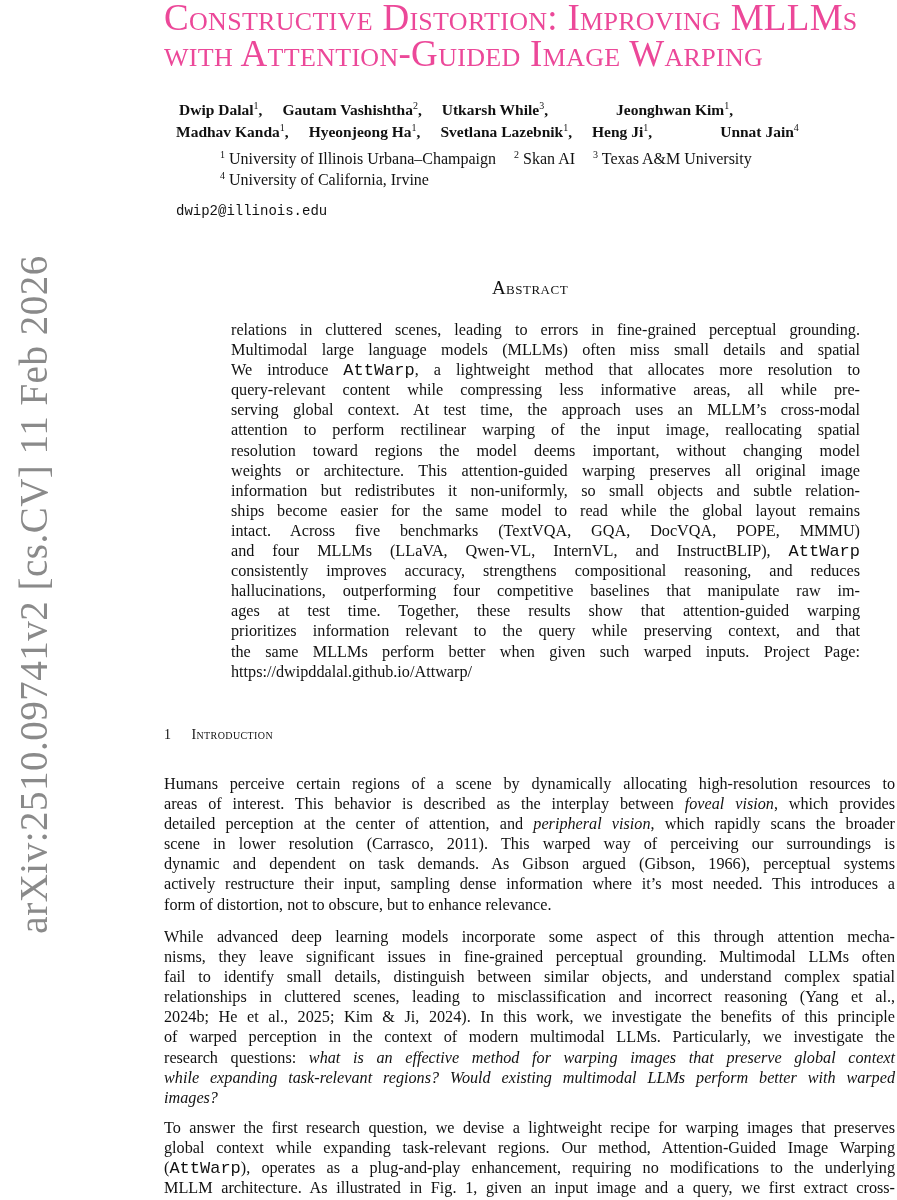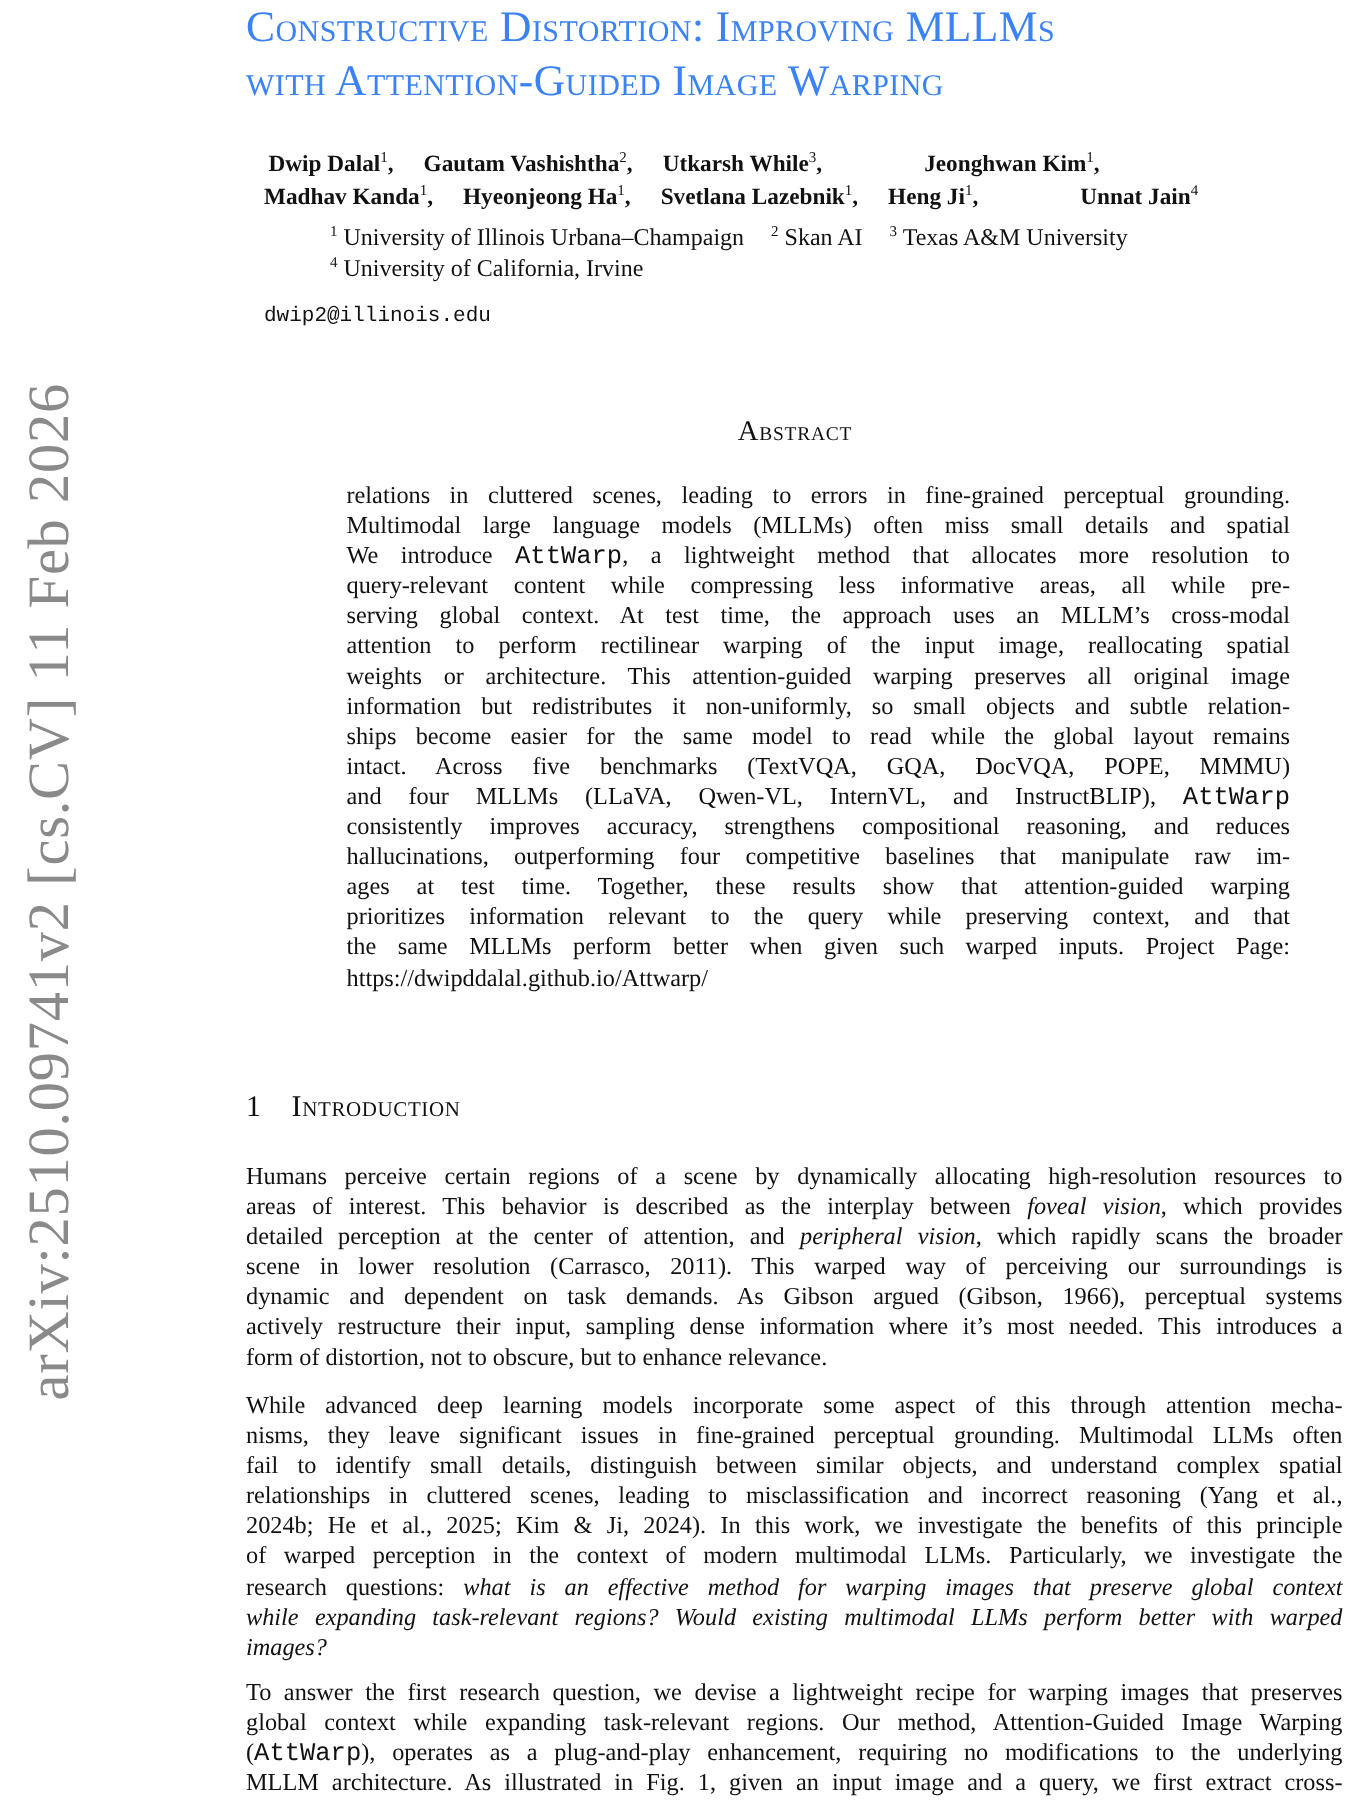--- a/index.html
+++ b/index.html
@@ -12,22 +12,22 @@
     width: 50px; height: 672px;
     display: flex; align-items: center; justify-content: center;
   }
   .arxiv-stamp span {
     display: block; transform: rotate(-90deg); white-space: nowrap;
     font-size: 39px; color: #8a8a8a; letter-spacing: 0.5px;
     font-family: "Liberation Serif", serif;
   }
   .title {
     position: absolute; left: 164px; top: 0px; width: 730px;
-    font-size: 29px; line-height: 36px; font-variant: small-caps;
-    letter-spacing: 0.3px; color: #3b82f6;
+    font-size: 37px; line-height: 36px; font-variant: small-caps;
+    letter-spacing: 0.3px; color: #ec4899;
   }
   .title .line { display: block; white-space: nowrap; }
   .authors {
     position: absolute; left: 176px; top: 99px; width: 700px;
     font-size: 15.5px; font-weight: bold; line-height: 22px;
     font-family: "Liberation Serif", serif;
   }
   .authors .row { white-space: nowrap; }
   .authors .row.first { padding-left: 3px; }
   .author { margin-right: 20px; }
@@ -49,21 +49,21 @@
   }
   .abstract-body {
     position: absolute; left: 231px; top: 320px; width: 629px;
     font-size: 16.2px; line-height: 20.1px;
   }
   .jline { display: block; text-align: justify; text-align-last: justify; white-space: nowrap; height: 20.1px; }
   .jline.last { text-align-last: left; }
   .mono { font-family: "Liberation Mono", "DejaVu Sans Mono", monospace; font-size: 17px; }
   .section-heading {
     position: absolute; left: 164px; top: 727px;
-    font-size: 20px; font-variant: small-caps; letter-spacing: 0.4px;
+    font-size: 14px; font-variant: small-caps; letter-spacing: 0.4px;
   }
   .section-heading .num { margin-right: 20px; }
   .intro {
     position: absolute; left: 164px; width: 731px;
     font-size: 16.2px; line-height: 20.1px;
   }
   .intro .jline { height: 20.1px; }
   em { font-style: italic; }
 </style>
 </head>
@@ -92,20 +92,21 @@
 
 <div class="abstract-heading">Abstract</div>
 
 <div class="abstract-body" id="abstract-body">
     <span class="jline">relations in cluttered scenes, leading to errors in fine-grained perceptual grounding.</span>
     <span class="jline">Multimodal large language models (MLLMs) often miss small details and spatial</span>
     <span class="jline">We introduce <span class="mono">AttWarp</span>, a lightweight method that allocates more resolution to</span>
     <span class="jline">query-relevant content while compressing less informative areas, all while pre-</span>
     <span class="jline">serving global context. At test time, the approach uses an MLLM’s cross-modal</span>
     <span class="jline">attention to perform rectilinear warping of the input image, reallocating spatial</span>
+    <span class="jline">resolution toward regions the model deems important, without changing model</span>
     <span class="jline">weights or architecture. This attention-guided warping preserves all original image</span>
     <span class="jline">information but redistributes it non-uniformly, so small objects and subtle relation-</span>
     <span class="jline">ships become easier for the same model to read while the global layout remains</span>
     <span class="jline">intact.  Across five benchmarks (TextVQA, GQA, DocVQA, POPE, MMMU)</span>
     <span class="jline">and four MLLMs (LLaVA, Qwen-VL, InternVL, and InstructBLIP), <span class="mono">AttWarp</span></span>
     <span class="jline">consistently improves accuracy, strengthens compositional reasoning, and reduces</span>
     <span class="jline">hallucinations, outperforming four competitive baselines that manipulate raw im-</span>
     <span class="jline">ages at test time.  Together, these results show that attention-guided warping</span>
     <span class="jline">prioritizes information relevant to the query while preserving context, and that</span>
     <span class="jline">the same MLLMs perform better when given such warped inputs. Project Page:</span>

